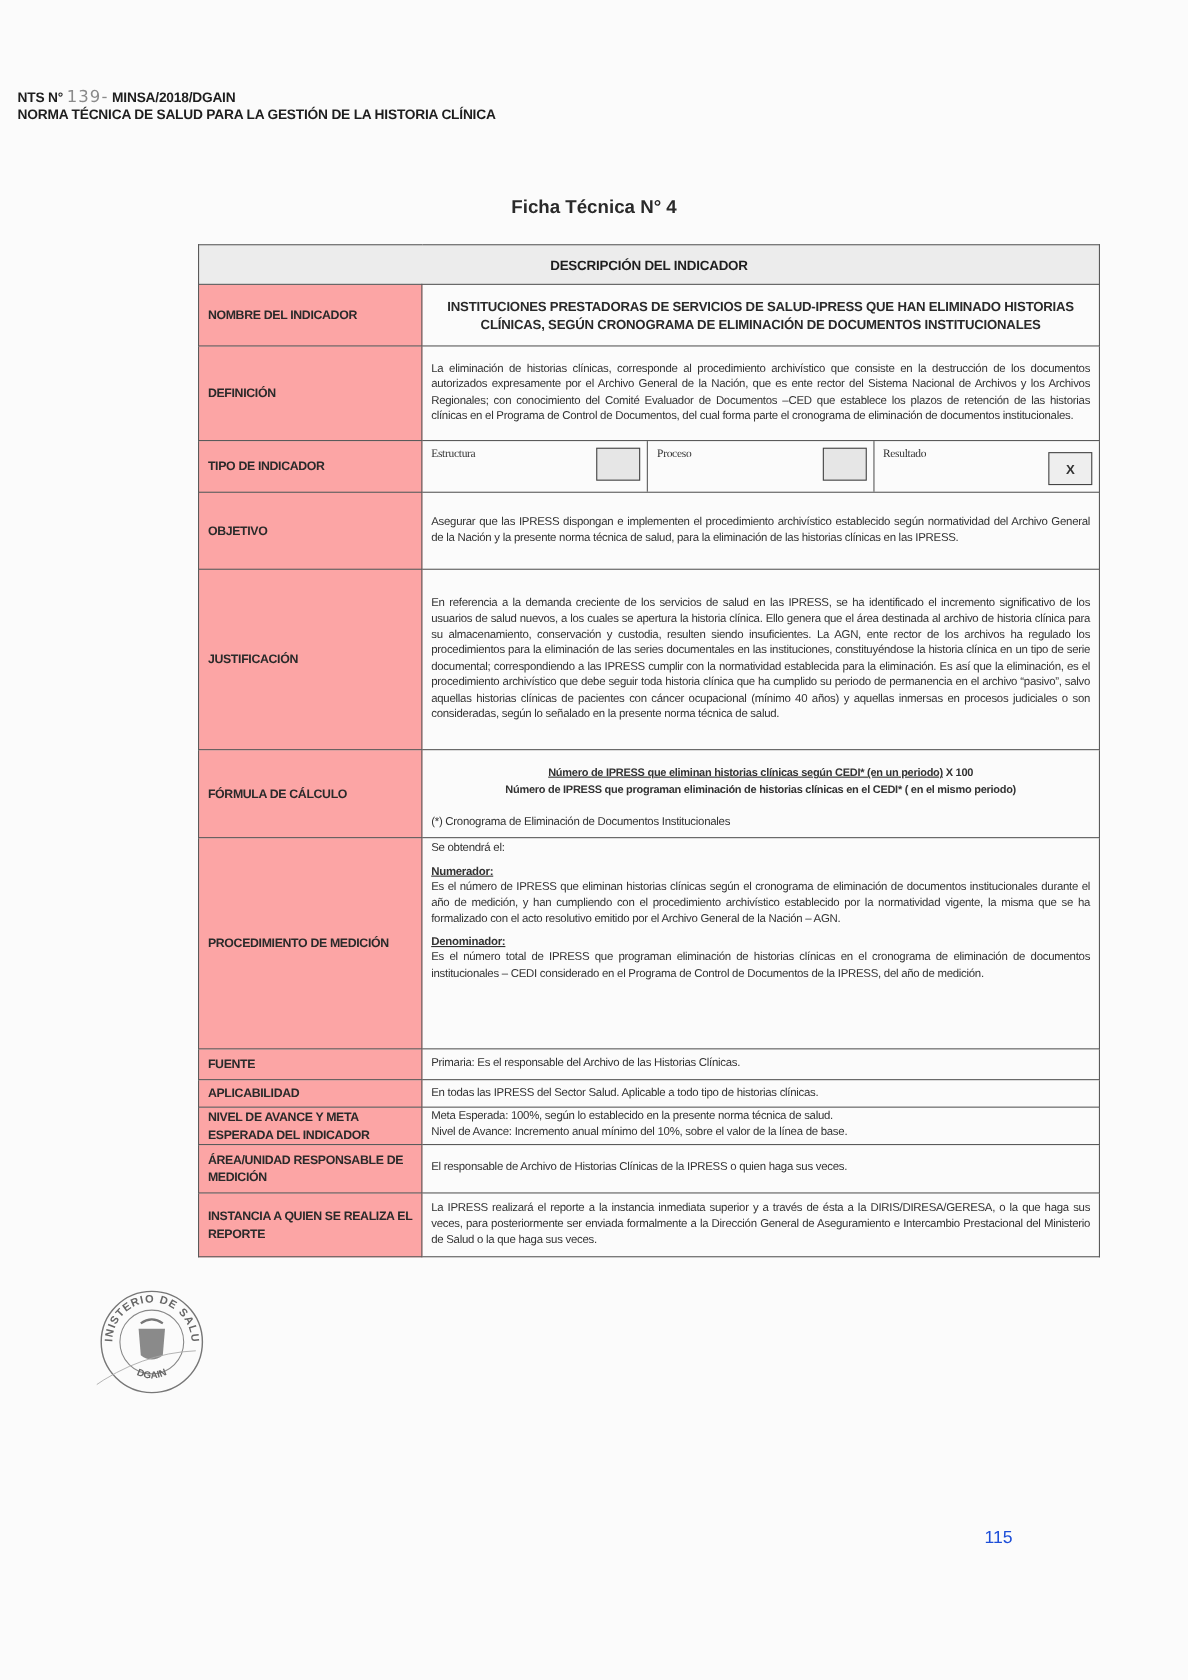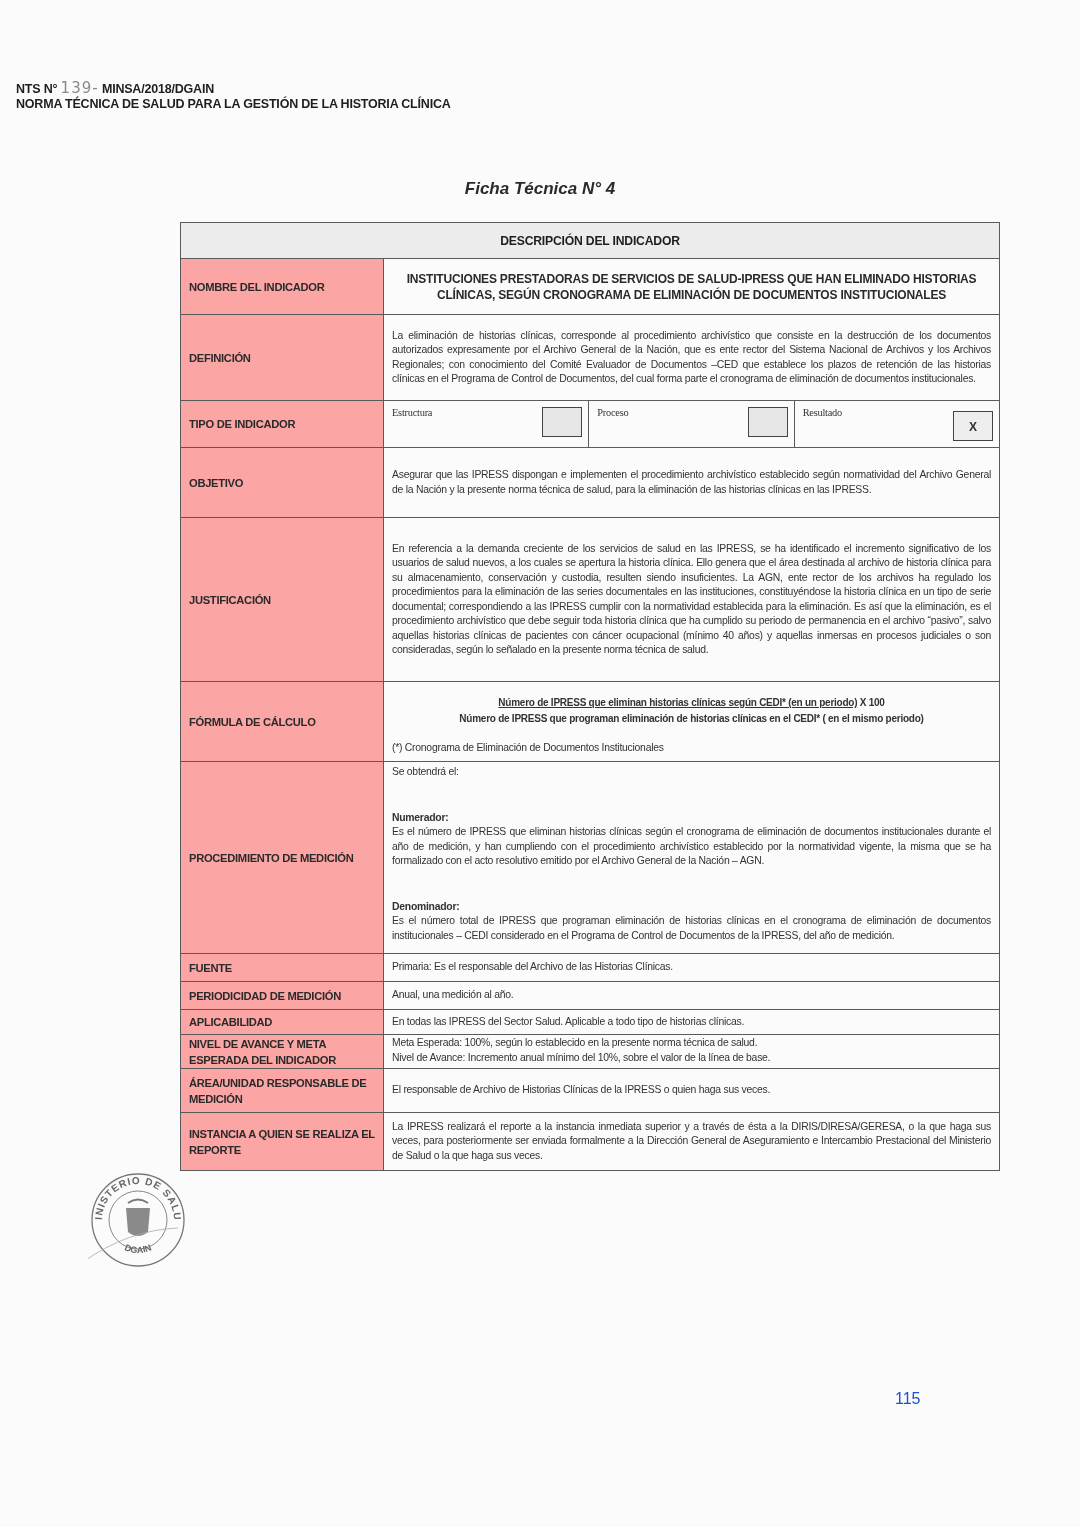--- a/index.html
+++ b/index.html
@@ -4,21 +4,21 @@
 <style>
   html, body { margin: 0; padding: 0; }
   body {
     width: 1080px; height: 1527px; background: #fbfbfb; position: relative;
     font-family: "Liberation Sans", sans-serif; color: #1e1e1e; overflow: hidden;
   }
   .hdr { position: absolute; left: 16px; width: 1080px; text-align: left; font-weight: bold; font-size: 12.5px; letter-spacing: -0.2px; }
   .hdr1 { top: 79px; }
   .hdr2 { top: 97px; }
   .hand { font-weight: normal; color: #8a8a8a; font-size: 15px; font-family: "DejaVu Sans", sans-serif; letter-spacing: 1px; }
-  .title { position: absolute; top: 179px; left: 0; width: 1080px; text-align: center; font-size: 17px; font-weight: bold; color: #2a2a2a; font-style: italic; }
+  .title { position: absolute; top: 179px; left: 0; width: 1080px; text-align: center; font-size: 17px; font-weight: bold; color: #2a2a2a; }
 
   table.ficha {
     position: absolute; left: 180px; top: 222px; width: 820px;
     border-collapse: collapse; font-size: 10.4px; line-height: 14.5px;
   }
   table.ficha td { border: 1.5px solid #5a5a5a; vertical-align: middle; }
   td.lbl {
     width: 186px; background: #fca5a5; font-weight: bold; font-size: 11.2px;
     padding: 0 8px; letter-spacing: -0.3px; line-height: 16px; color: #2a2a2a;
   }
@@ -33,21 +33,21 @@
   .tipo-box {
     position: absolute; right: 6px; top: 6px; width: 40px; height: 30px;
     border: 1.8px solid #444; background: #e6e6e6; font-weight: bold;
     font-size: 12px; text-align: center; line-height: 30px; box-sizing: border-box;
   }
   .tipo-cell:last-child .tipo-box { top: 10px; background: #eeeeee; }
 
   .formula { text-align: center; font-weight: bold; font-size: 10px; line-height: 16px; margin-top: 8px; }
   .formula .num { text-decoration: underline; }
   .formula-note { margin-top: 14px; font-size: 10.4px; }
-  .sub-h { font-weight: bold; margin-top: 31px; }
+  .sub-h { font-weight: bold; margin-top: 6px; text-decoration: underline; }
 
   .stamp { position: absolute; left: 88px; top: 1170px; width: 100px; height: 100px; }
   .page-num { position: absolute; left: 895px; top: 1390px; font-size: 16px; color: #1d4ed8; }
 </style>
 </head>
 <body>
 
 <div class="hdr hdr1">
   <span>NTS N°</span>
   <span class="hand">139-</span>
@@ -114,24 +114,20 @@
       <div class="sub-h">Numerador:</div>
       <div>Es el número de IPRESS que eliminan historias clínicas según el cronograma de eliminación de documentos institucionales durante el año de medición, y han cumpliendo con el procedimiento archivístico establecido por la normatividad vigente, la misma que se ha formalizado con el acto resolutivo emitido por el Archivo General de la Nación – AGN.</div>
       <div class="sub-h">Denominador:</div>
       <div>Es el número total de IPRESS que programan eliminación de historias clínicas en el cronograma de eliminación de documentos institucionales – CEDI considerado en el Programa de Control de Documentos de la IPRESS, del año de medición.</div>
     </td>
   </tr>
   <tr style="height:28px">
     <td class="lbl">FUENTE</td>
     <td class="val">Primaria: Es el responsable del Archivo de las Historias Clínicas.</td>
   </tr>
-  <tr style="height:28px">
-    <td class="lbl">PERIODICIDAD DE MEDICIÓN</td>
-    <td class="val">Anual, una medición al año.</td>
-  </tr>
   <tr style="height:25px">
     <td class="lbl">APLICABILIDAD</td>
     <td class="val">En todas las IPRESS del Sector Salud. Aplicable a todo tipo de historias clínicas.</td>
   </tr>
   <tr style="height:34px">
     <td class="lbl">NIVEL DE AVANCE Y META ESPERADA DEL INDICADOR</td>
     <td class="val" style="vertical-align:top;padding-top:1px">
       <div>Meta Esperada: 100%, según lo establecido en la presente norma técnica de salud.</div>
       <div>Nivel de Avance: Incremento anual mínimo del 10%, sobre el valor de la línea de base.</div>
     </td>

